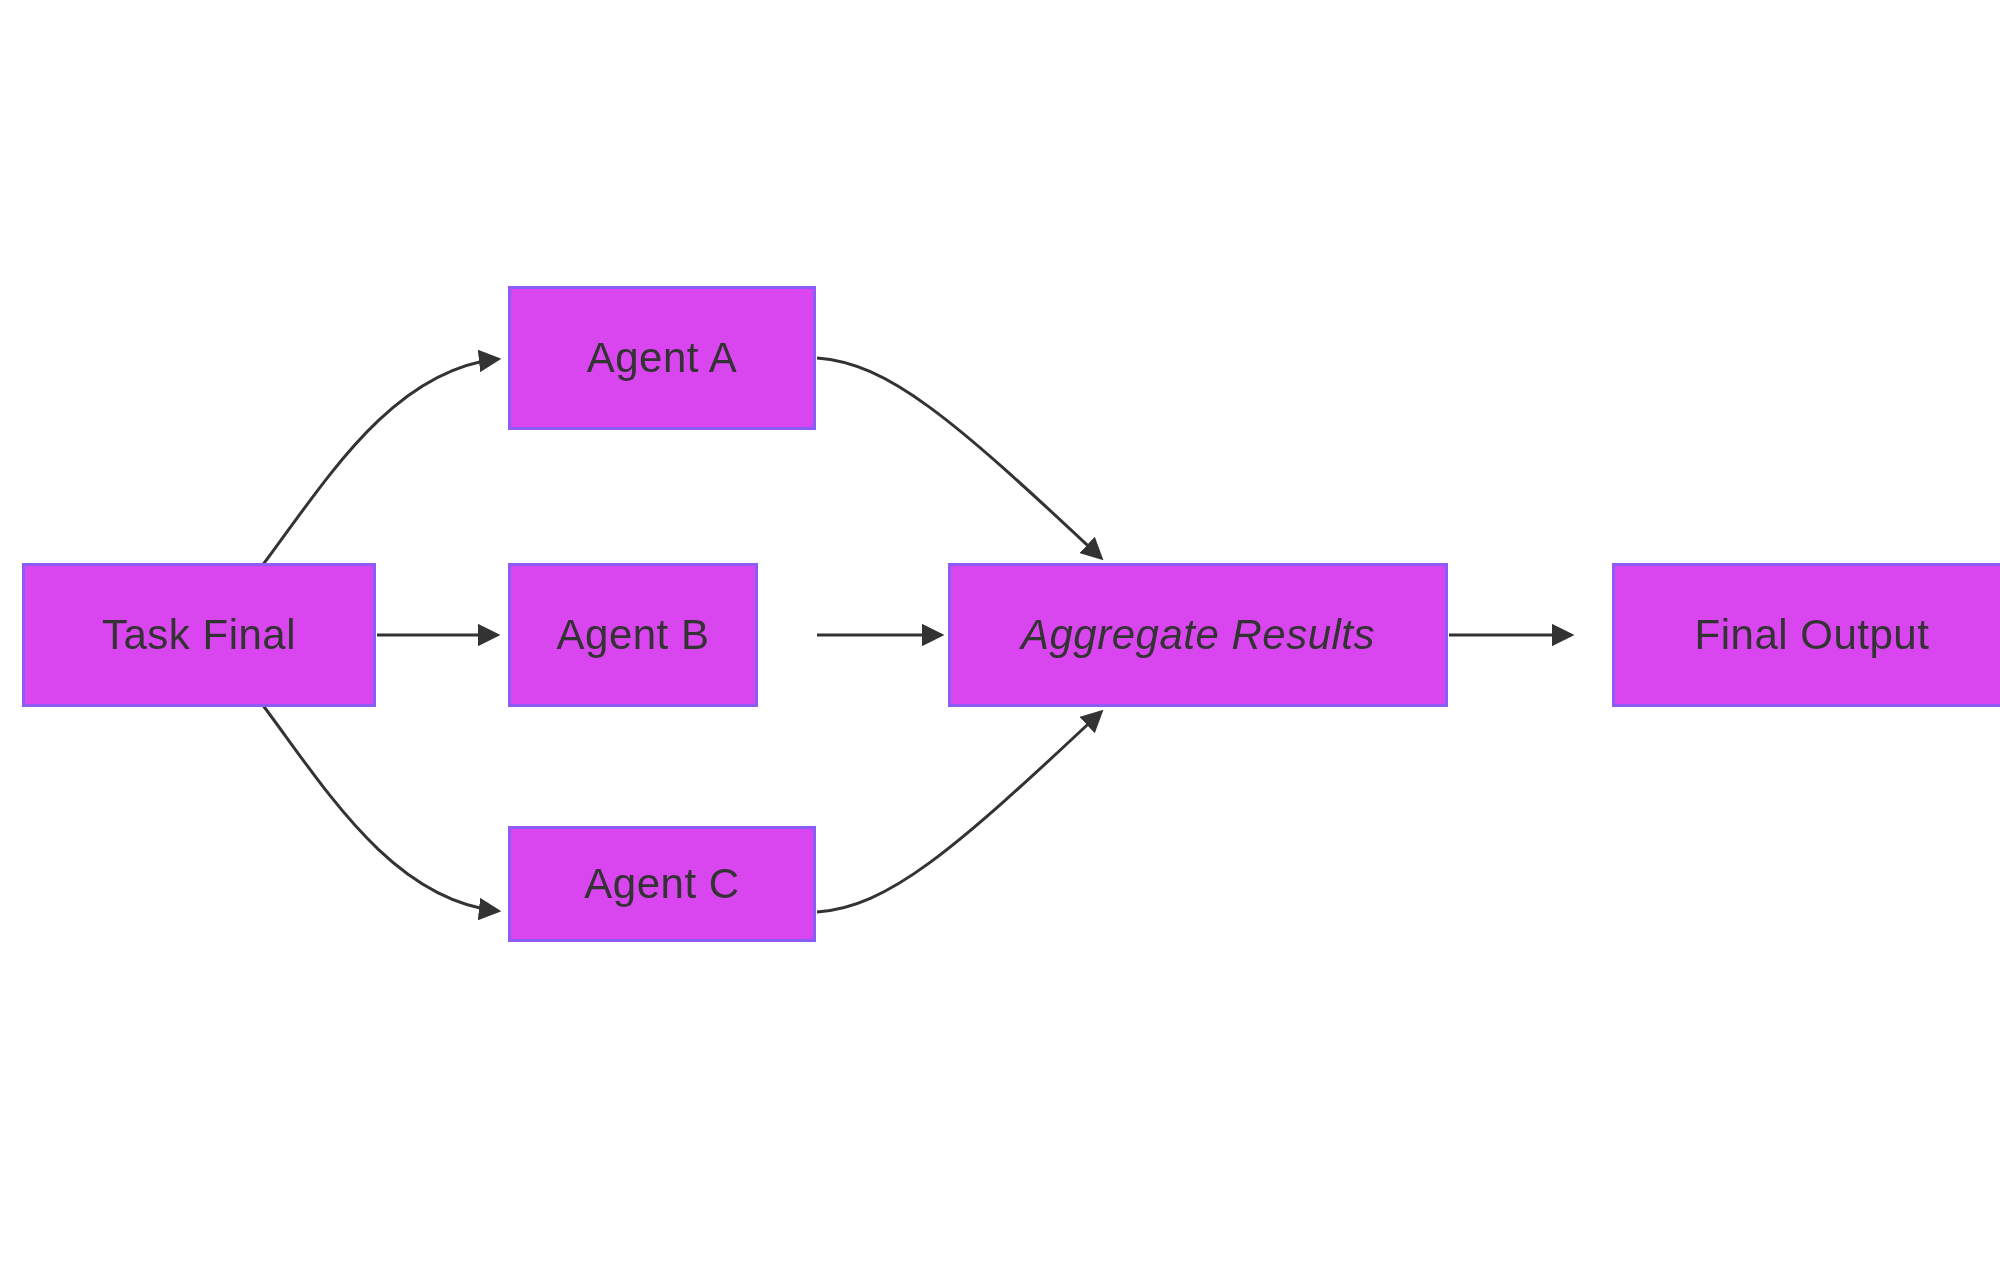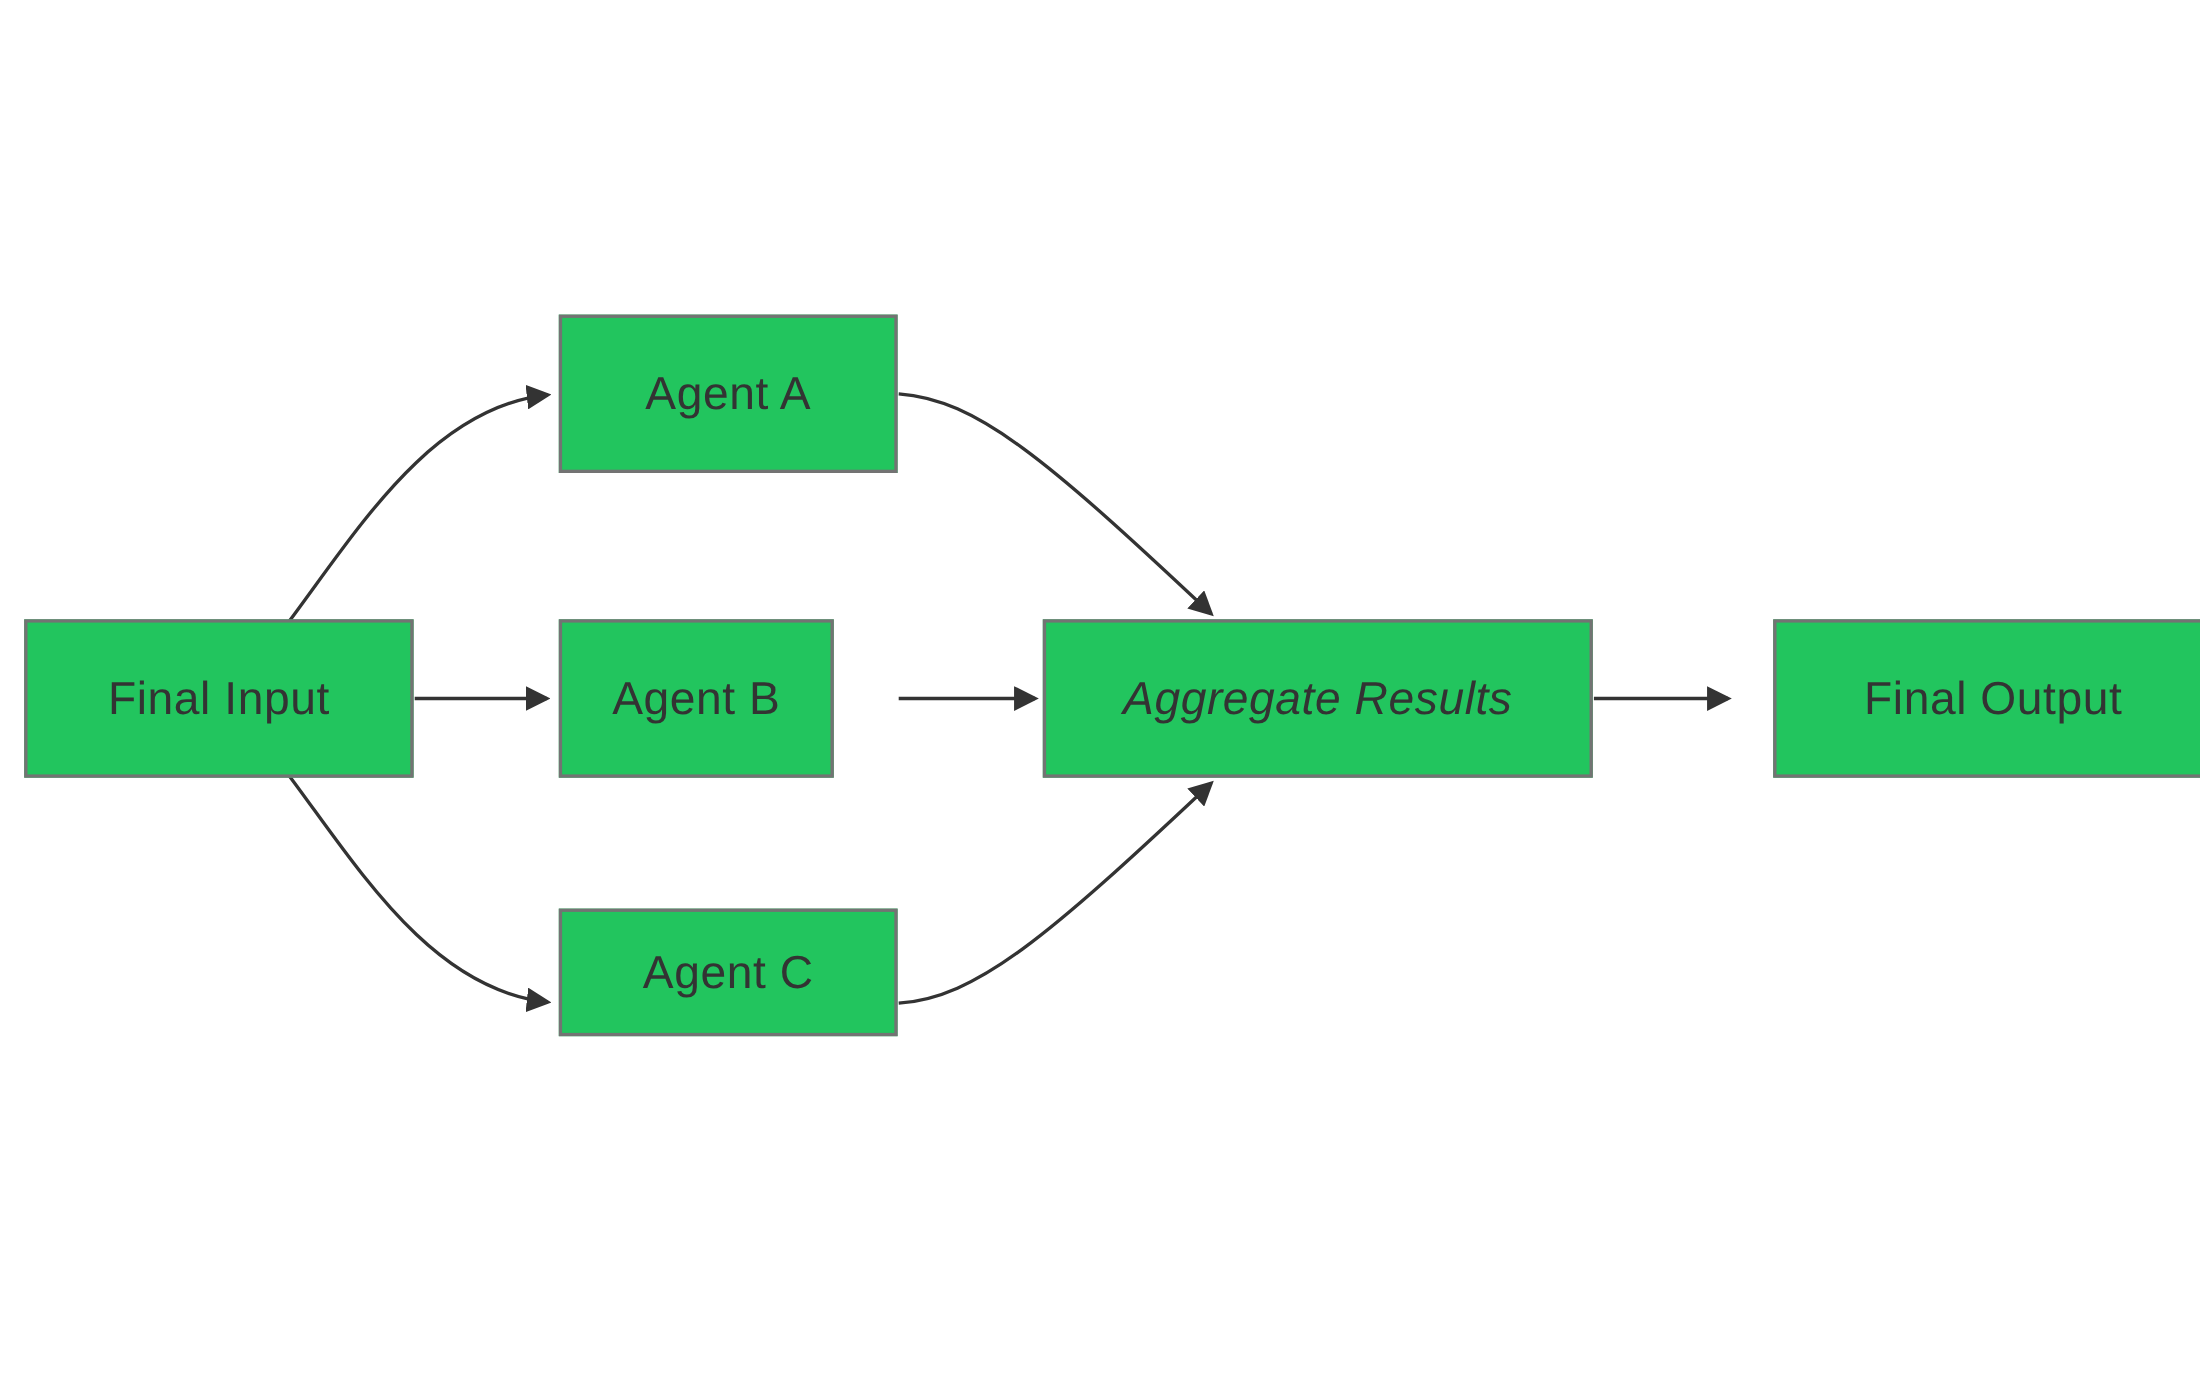--- a/index.html
+++ b/index.html
@@ -24,22 +24,22 @@
   }
   .edge-layer path.edge {
     fill: none;
     stroke: #333333;
     stroke-width: 3;
     stroke-linecap: butt;
   }
   .node {
     position: absolute;
     box-sizing: border-box;
-    background: #22c55e;
-    border: 3px solid #737373;
+    background: #d946ef;
+    border: 3px solid #8b5cf6;
     display: flex;
     align-items: center;
     justify-content: center;
   }
   .node .label {
     color: #333333;
     font-size: 42px;
     line-height: 1;
     white-space: nowrap;
     letter-spacing: 0.5px;
@@ -73,21 +73,21 @@
     <path class="edge" d="M 817 358 C 888 363, 952 418, 1101 558" marker-end="url(#arrowhead)"></path>
 
     <path class="edge" d="M 817 635 L 941 635" marker-end="url(#arrowhead)"></path>
 
     <path class="edge" d="M 817 912 C 888 907, 952 852, 1101 712" marker-end="url(#arrowhead)"></path>
 
     <path class="edge" d="M 1449 635 L 1571 635" marker-end="url(#arrowhead)"></path>
   </svg>
 
   <div class="node" id="n-task">
-    <span class="label">Final Input</span>
+    <span class="label">Task Final</span>
   </div>
 
   <div class="node" id="n-agent-a">
     <span class="label">Agent A</span>
   </div>
 
   <div class="node" id="n-agent-b">
     <span class="label">Agent B</span>
   </div>
 

